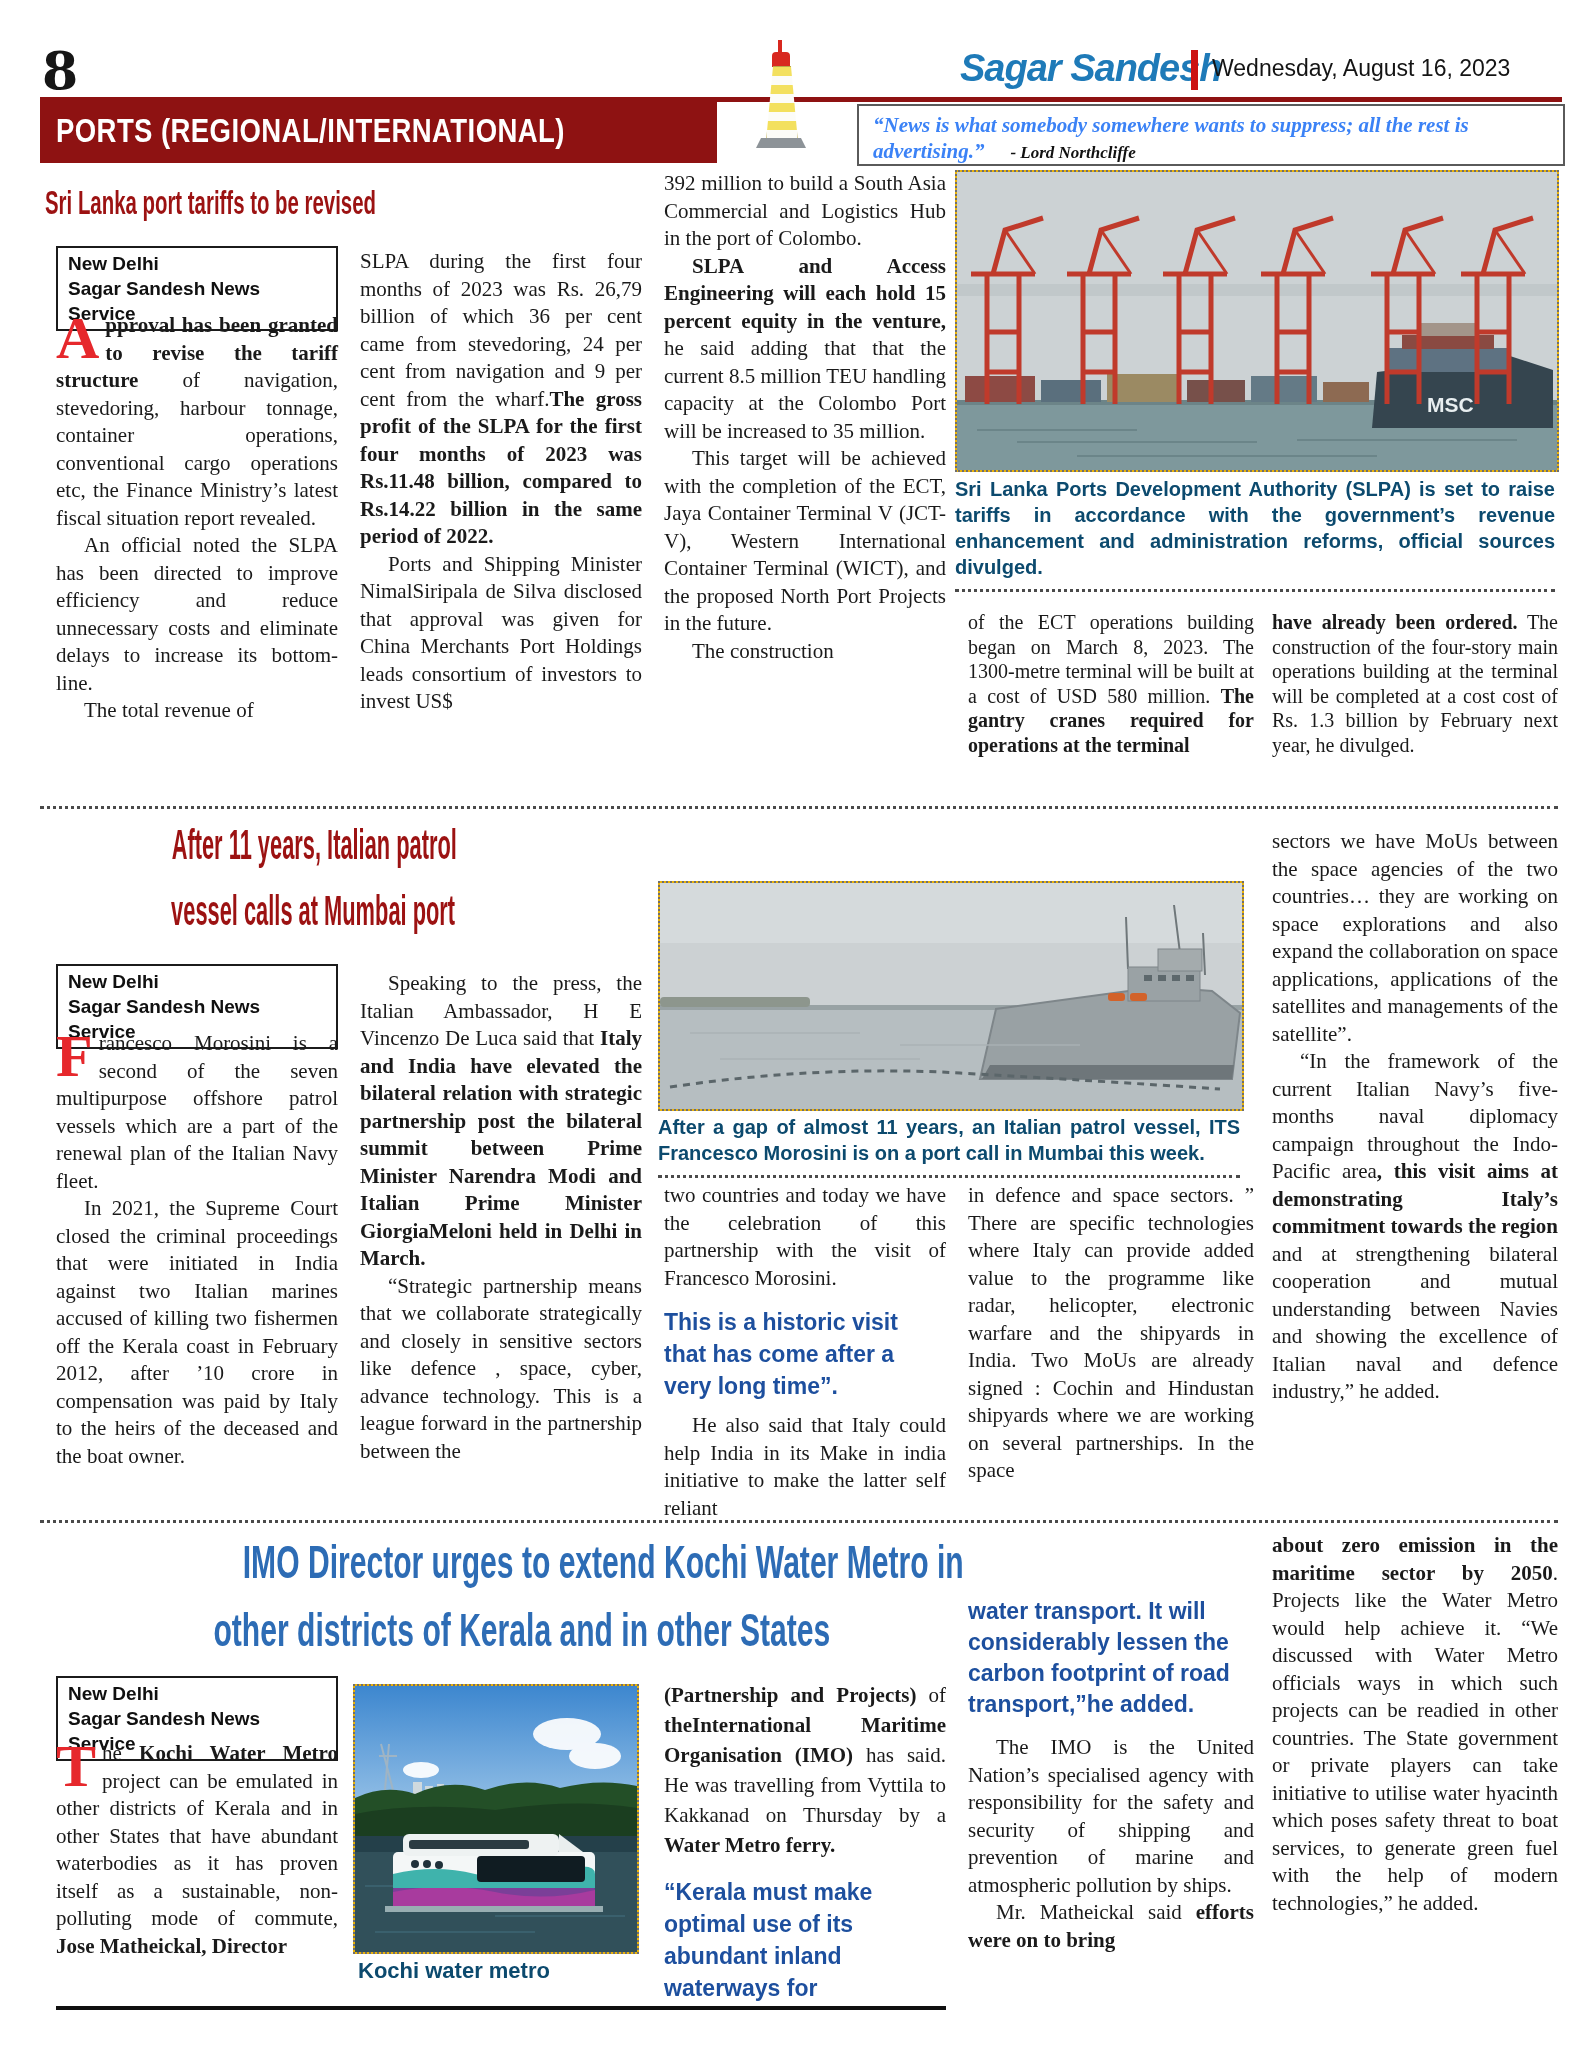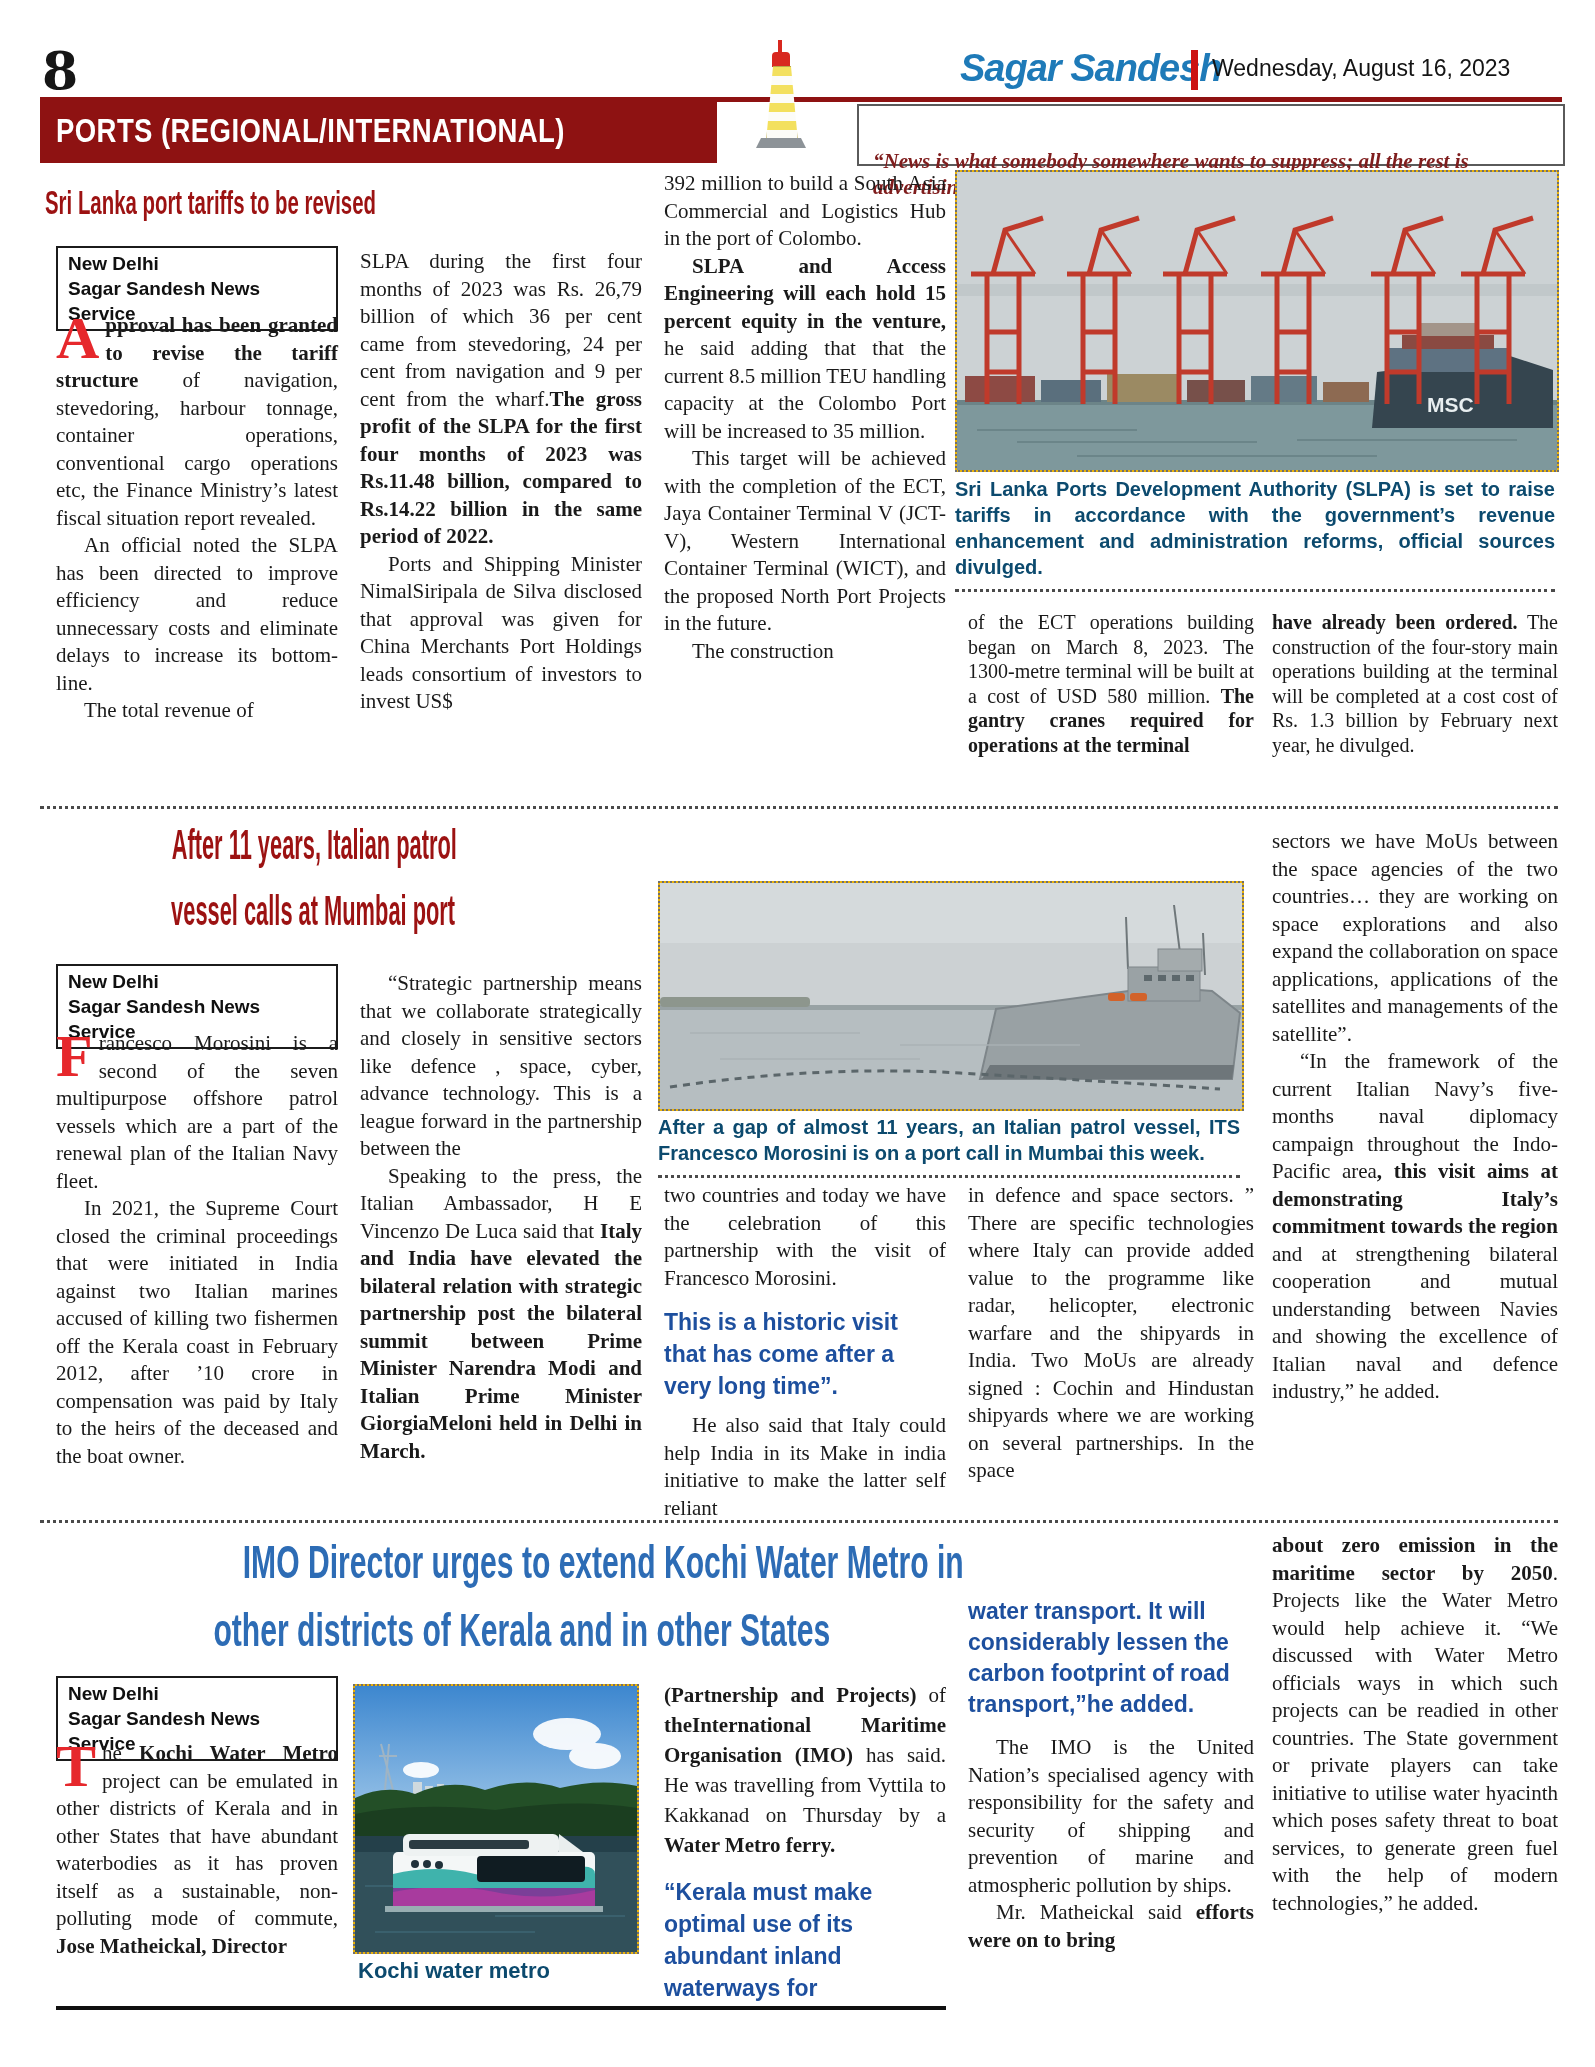--- a/index.html
+++ b/index.html
@@ -9,21 +9,21 @@
   
   .pagenum{font:700 52px/54px "DejaVu Serif",serif;color:#161616;}
   .masthead{font:800 italic 38px/40px "Liberation Sans",sans-serif;color:#1e7ab8;letter-spacing:-1px;}
   .mast-div{background:#cc1212;}
   .dateline{font:400 23px/28px "Liberation Sans",sans-serif;color:#141414;}
   .sectionbar{background:#8e1212;display:flex;align-items:center;}
   .sectionbar .t{color:#ffffff;font:700 34px/36px "Liberation Sans",sans-serif;white-space:nowrap;
                  display:inline-block;transform:scaleX(0.81);transform-origin:0 50%;margin-left:16px;letter-spacing:0.5px;}
   .redline{background:#8e1212;}
   .quotebox{border:2px solid #5a5a5a;background:#fff;padding:6px 14px 4px 14px;}
-  .quotebox .q{font:700 italic 21px/26px "Liberation Serif",serif;color:#7f1d1d;margin-top:36px;}
+  .quotebox .q{font:700 italic 21px/26px "Liberation Serif",serif;color:#3b82f6;}
   .quotebox .attr{font:700 italic 17px/26px "Liberation Serif",serif;color:#111;margin-left:26px;}
   
   .lh-tower{position:absolute;left:18px;top:26px;width:30px;height:74px;
             background:repeating-linear-gradient(180deg,#f3e05e 0 9px,#fcfcf8 9px 18px);
             clip-path:polygon(22% 0,78% 0,100% 100%,0 100%);border:1px solid #b9a84a;}
   .lh-lamp{position:absolute;left:24px;top:12px;width:18px;height:15px;background:#d8281f;border-radius:4px 4px 0 0;}
   .lh-tip{position:absolute;left:31px;top:0px;width:4px;height:13px;background:#d8281f;}
   .lh-base{position:absolute;left:8px;top:98px;width:50px;height:10px;background:#8d9398;clip-path:polygon(10% 0,90% 0,100% 100%,0 100%);}
   
   .hlred{color:#9c1212;font-family:"Liberation Sans",sans-serif;font-weight:700;}
@@ -160,22 +160,22 @@
     <div>New Delhi</div>
     <div>Sagar Sandesh News Service</div>
   </div>
 
   <div class="abs col" style="left:56px;top:1030px;">
     <p class="ni"><span class="dropcap">F</span><span>rancesco Morosini is a second of the seven multipurpose offshore patrol vessels which are a part of the renewal plan of the Italian Navy fleet.</span></p>
     <p>In 2021, the Supreme Court closed the criminal proceedings that were initiated in India against two Italian marines accused of killing two fishermen off the Kerala coast in February 2012, after ’10 crore in compensation was paid by Italy to the heirs of the deceased and the boat owner.</p>
   </div>
 
   <div class="abs col" style="left:360px;top:970px;">
+    <p><span>Speaking to the press, the Italian Ambassador, H E Vincenzo De Luca said that </span><b>Italy and India have elevated the bilateral relation with strategic partnership post the bilateral summit between Prime Minister Narendra Modi and Italian Prime Minister GiorgiaMeloni held in Delhi in March.</b></p>
     <p>“Strategic partnership means that we collaborate strategically and closely in sensitive sectors like defence , space, cyber, advance technology. This is a league forward in the partnership between the</p>
-    <p><span>Speaking to the press, the Italian Ambassador, H E Vincenzo De Luca said that </span><b>Italy and India have elevated the bilateral relation with strategic partnership post the bilateral summit between Prime Minister Narendra Modi and Italian Prime Minister GiorgiaMeloni held in Delhi in March.</b></p>
   </div>
 
   <div class="abs photo" style="left:658px;top:881px;width:582px;height:226px;">
     <svg width="582" height="226" viewBox="0 0 582 226">
       <rect width="582" height="226" fill="#ccd1d3"></rect>
       <rect y="0" width="582" height="60" fill="#d5dadc"></rect>
       <rect y="126" width="582" height="100" fill="#b6bec1"></rect>
       <rect y="122" width="582" height="5" fill="#98a2a4"></rect>
       <rect x="0" y="114" width="150" height="10" rx="4" fill="#8d968d"></rect>
       <g stroke="#6f777a" stroke-width="2">

